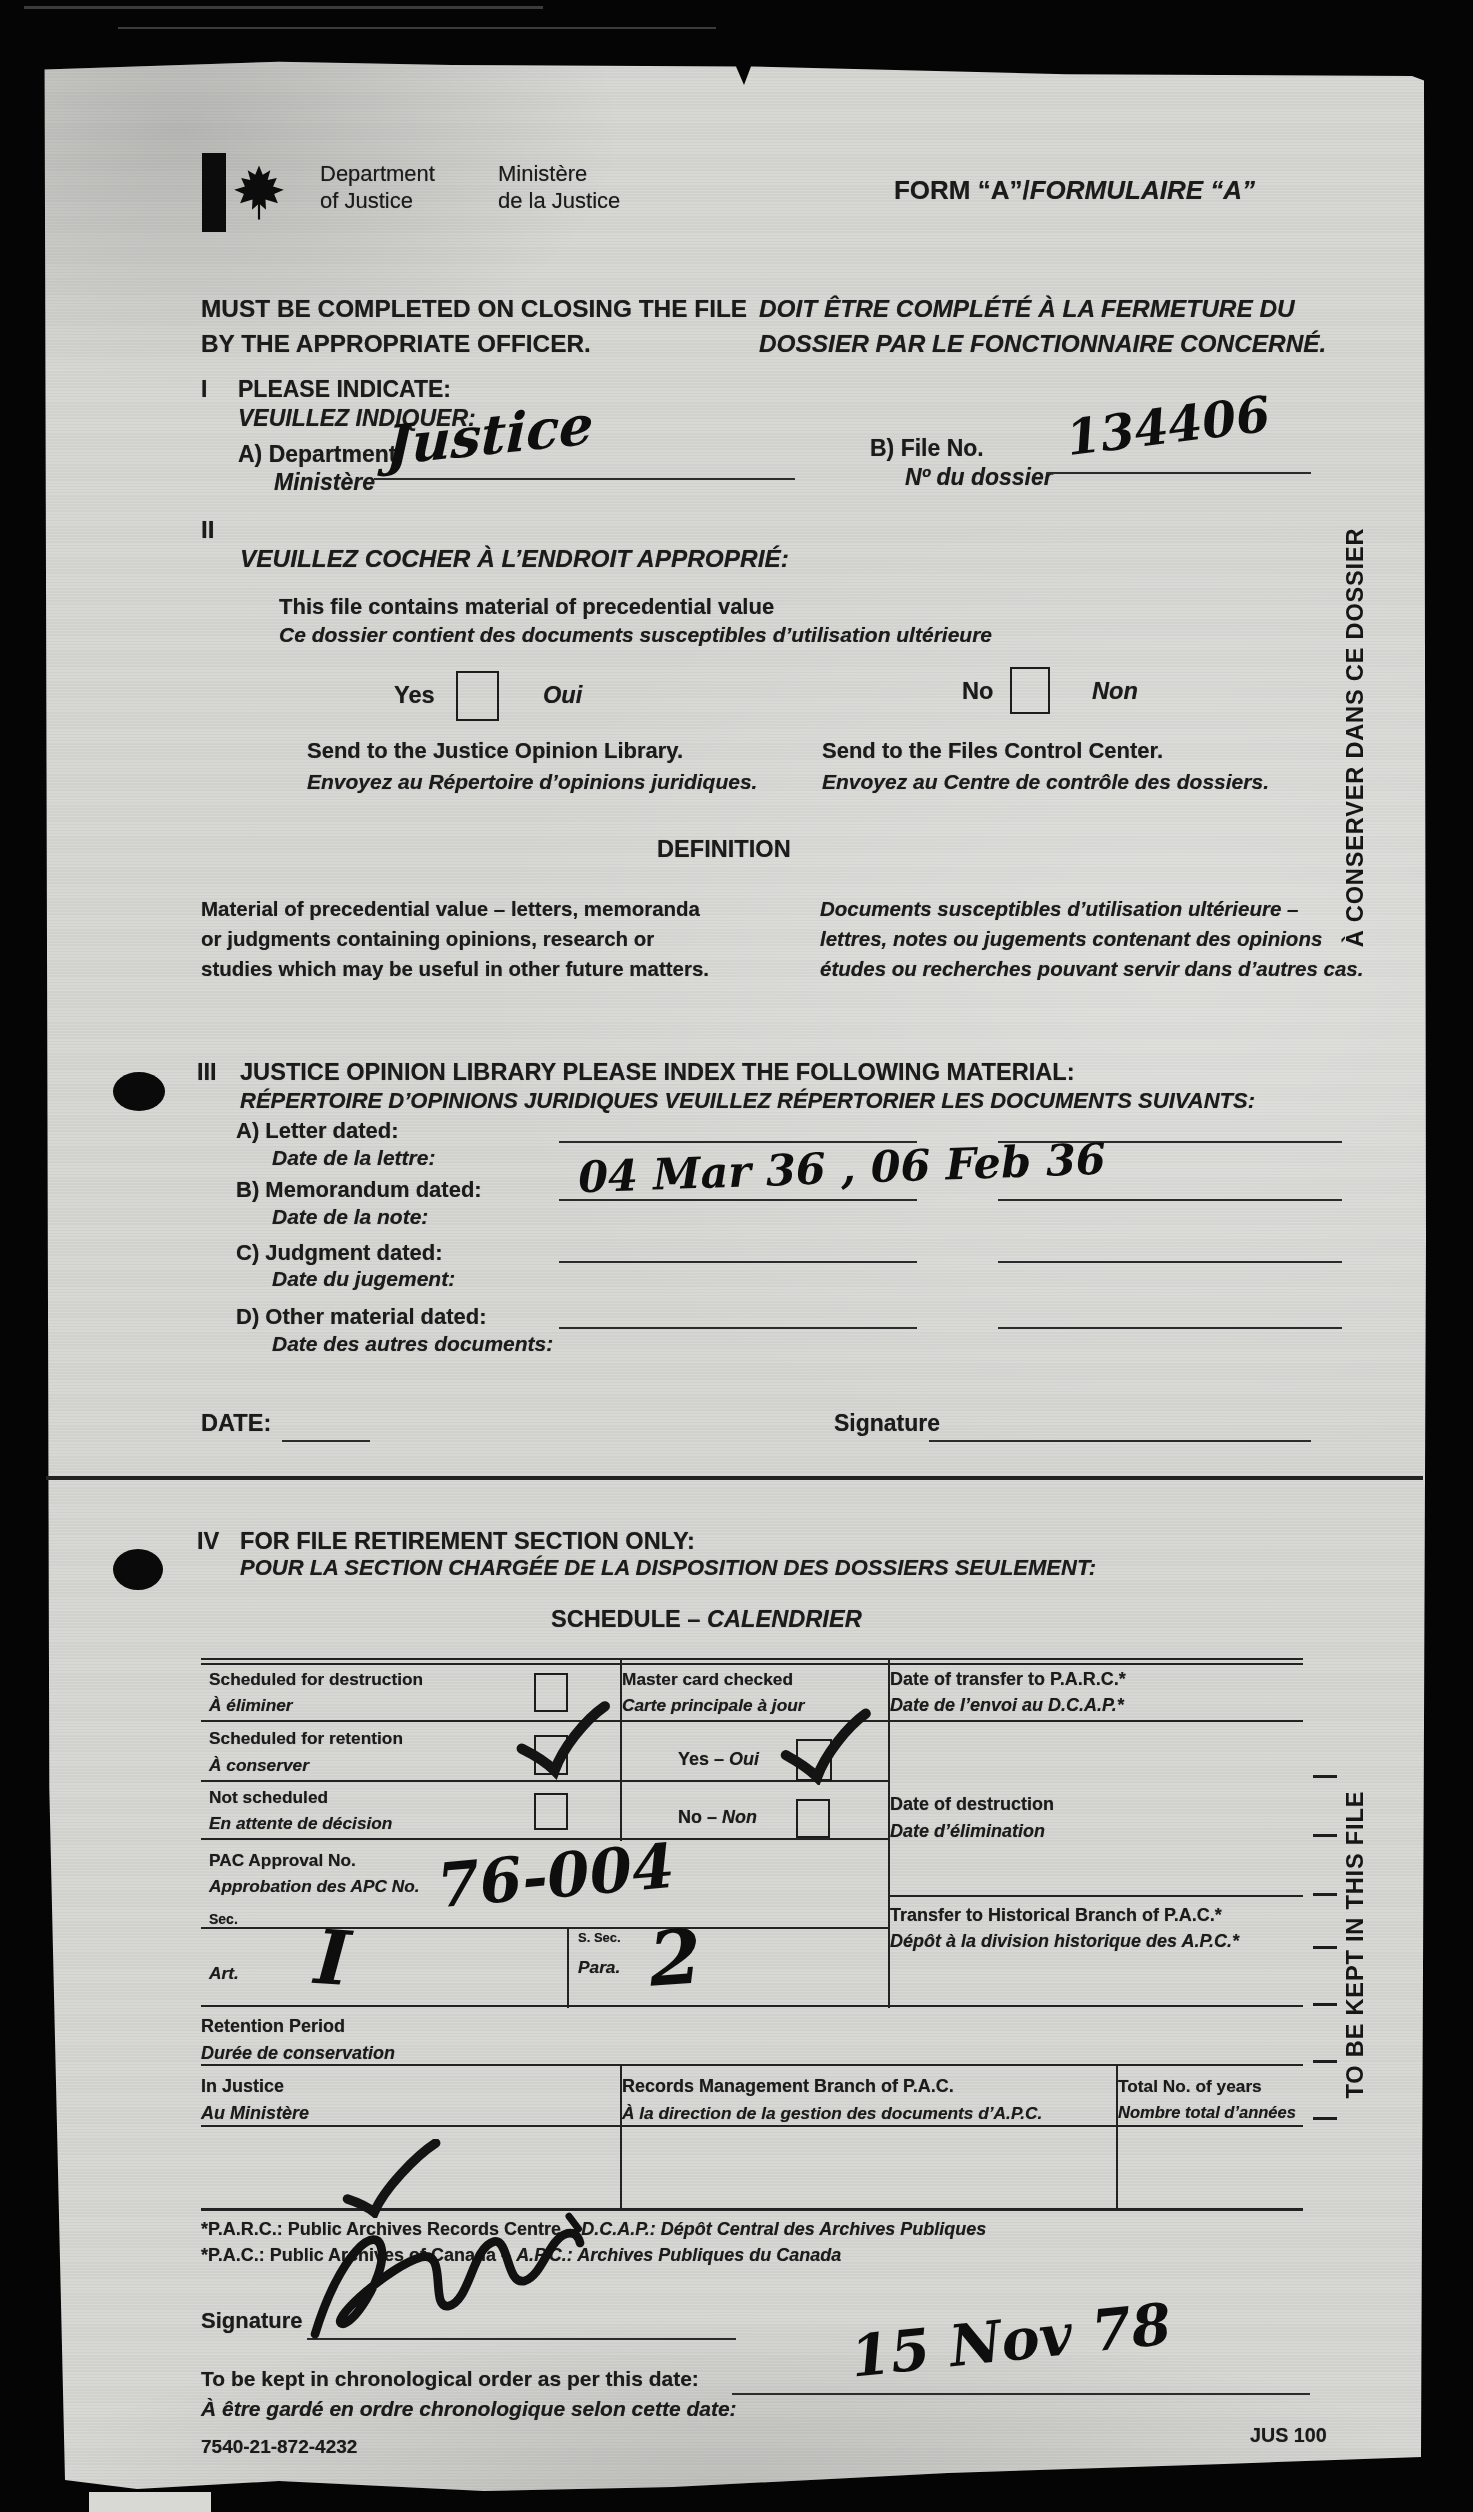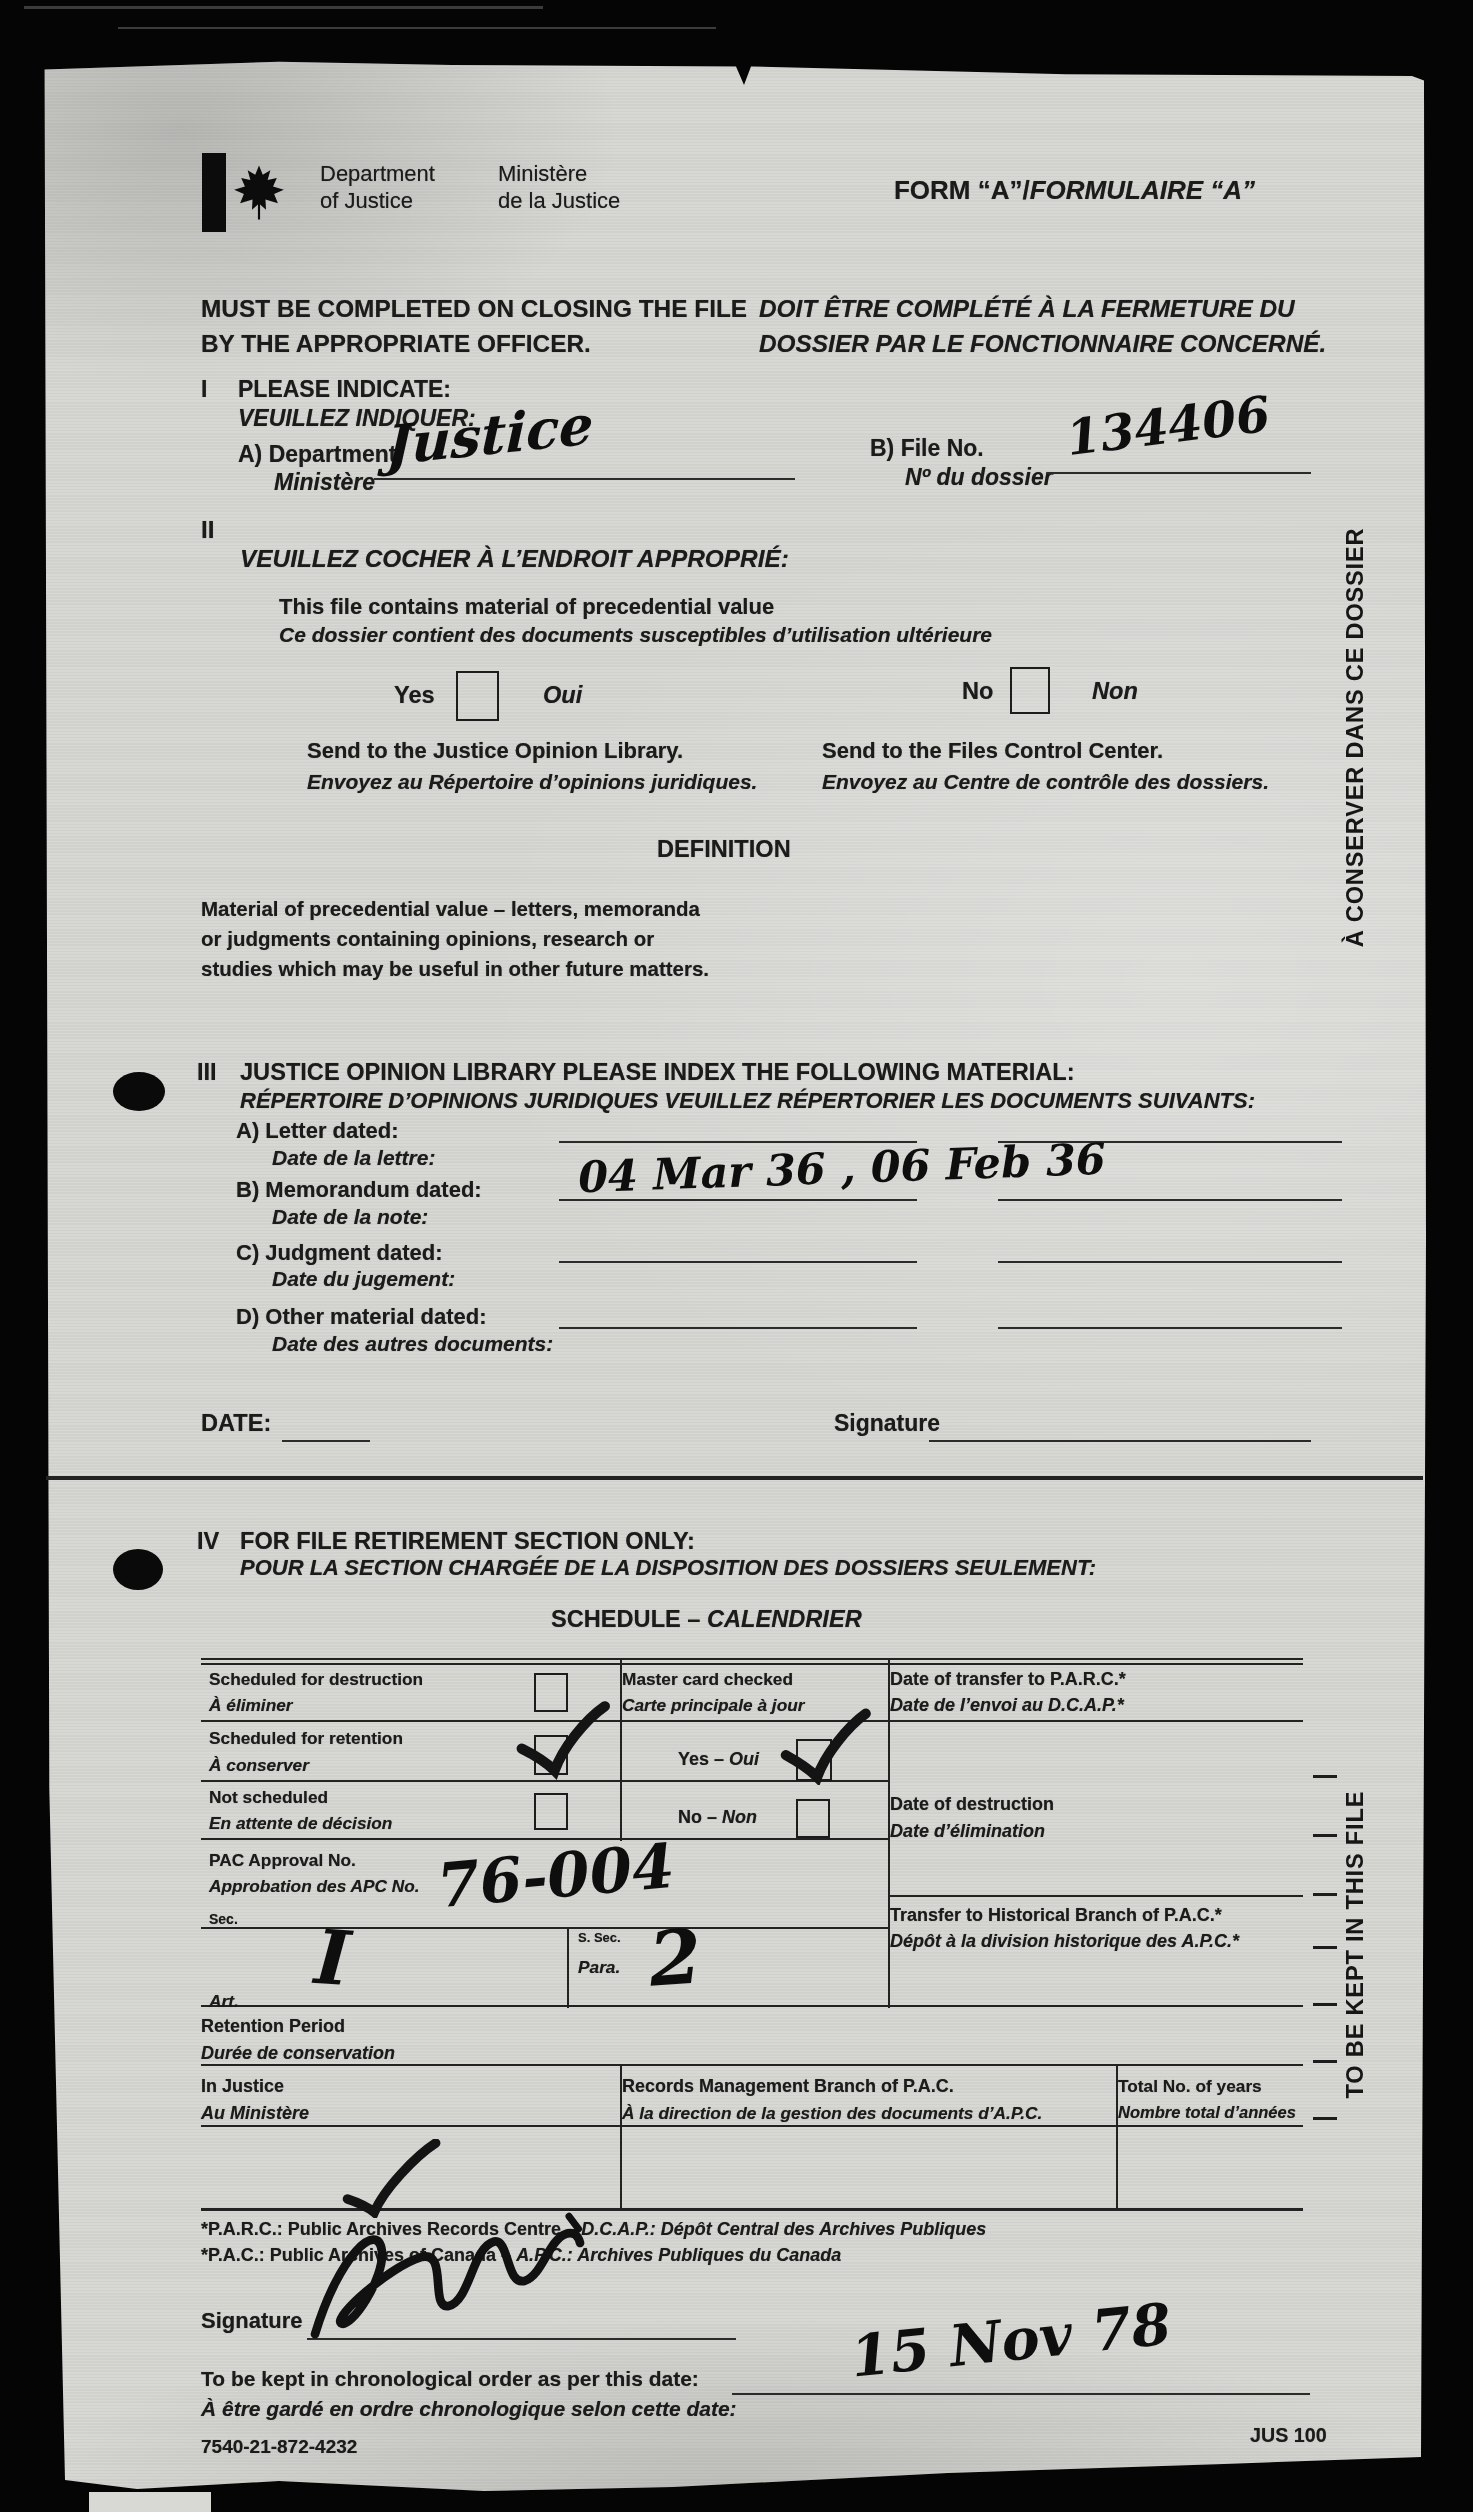--- a/index.html
+++ b/index.html
@@ -102,20 +102,25 @@
   <div class="t i" style="left:307px;top:770px;font-size:21px;">Envoyez au Répertoire d’opinions juridiques.</div>
   <div class="t" style="left:822px;top:738px;font-size:22px;">Send to the Files Control Center.</div>
   <div class="t i" style="left:822px;top:770px;font-size:21px;">Envoyez au Centre de contrôle des dossiers.</div>
 
   <div class="t ctr" style="left:657px;top:836px;width:236px;font-size:23.6px;">DEFINITION</div>
   <div class="t" style="left:201px;top:894px;font-size:20.5px;line-height:30px;">
     <div>Material of precedential value – letters, memoranda</div>
       <div>or judgments containing opinions, research or</div>
       <div>studies which may be useful in other future matters.</div>
   </div>
+  <div class="t i" style="left:820px;top:894px;font-size:20.5px;line-height:30px;">
+    <div>Documents susceptibles d’utilisation ultérieure –</div>
+      <div>lettres, notes ou jugements contenant des opinions</div>
+      <div>études ou recherches pouvant servir dans d’autres cas.</div>
+  </div>
 
   <div class="vtext" style="left:1135px;top:724px;width:441px;font-size:23.6px;">À CONSERVER DANS CE DOSSIER</div>
   <div class="vtext" style="left:1206px;top:1936px;width:298px;font-size:23.6px;">TO BE KEPT IN THIS FILE</div>
 
   <div class="t" style="left:197px;top:1059px;font-size:23.6px;">III</div>
   <div class="t" style="left:240px;top:1059px;font-size:23.6px;">JUSTICE OPINION LIBRARY PLEASE INDEX THE FOLLOWING MATERIAL:</div>
   <div class="t i" style="left:240px;top:1088px;font-size:22px;">RÉPERTOIRE D’OPINIONS JURIDIQUES VEUILLEZ RÉPERTORIER LES DOCUMENTS SUIVANTS:</div>
 
   <div class="t" style="left:236px;top:1118px;font-size:22px;">A) Letter dated:</div>
   <div class="t i" style="left:272px;top:1146px;font-size:21px;">Date de la lettre:</div>
@@ -212,21 +217,21 @@
   <div class="box" style="left:796px;top:1799px;width:30px;height:35px;"></div>
 
   <div class="t ctr" style="left:890px;top:1794px;width:412px;font-size:18px;">Date of destruction</div>
   <div class="t i ctr" style="left:890px;top:1821px;width:412px;font-size:18px;">Date d’élimination</div>
 
   <div class="t" style="left:209px;top:1850px;font-size:17.3px;">PAC Approval No.</div>
   <div class="t i" style="left:209px;top:1876px;font-size:17.3px;">Approbation des APC No.</div>
   <div class="hw" style="left:437px;top:1840px;font-size:61px;transform:rotate(-5deg);">76-004</div>
 
   <div class="t" style="left:209px;top:1911px;font-size:14px;">Sec.</div>
-  <div class="t i" style="left:209px;top:1963px;font-size:17.3px;margin-top:28px;">Art.</div>
+  <div class="t i" style="left:209px;top:1963px;font-size:17.3px;">Art.</div>
   <div class="hw" style="left:315px;top:1914px;font-size:75px;transform:rotate(4deg);">I</div>
 
   <div class="t" style="left:578px;top:1930px;font-size:13px;">S. Sec.</div>
   <div class="t i" style="left:578px;top:1957px;font-size:17.3px;">Para.</div>
   <div class="hw" style="left:649px;top:1914px;font-size:75px;transform:rotate(-4deg);">2</div>
 
   <div class="t ctr" style="left:890px;top:1905px;width:412px;font-size:18px;">Transfer to Historical Branch of P.A.C.*</div>
   <div class="t i ctr" style="left:890px;top:1931px;width:412px;font-size:18px;">Dépôt à la division historique des A.P.C.*</div>
 
   <div class="t ctr" style="left:201px;top:2016px;width:1102px;font-size:18px;">Retention Period</div>

